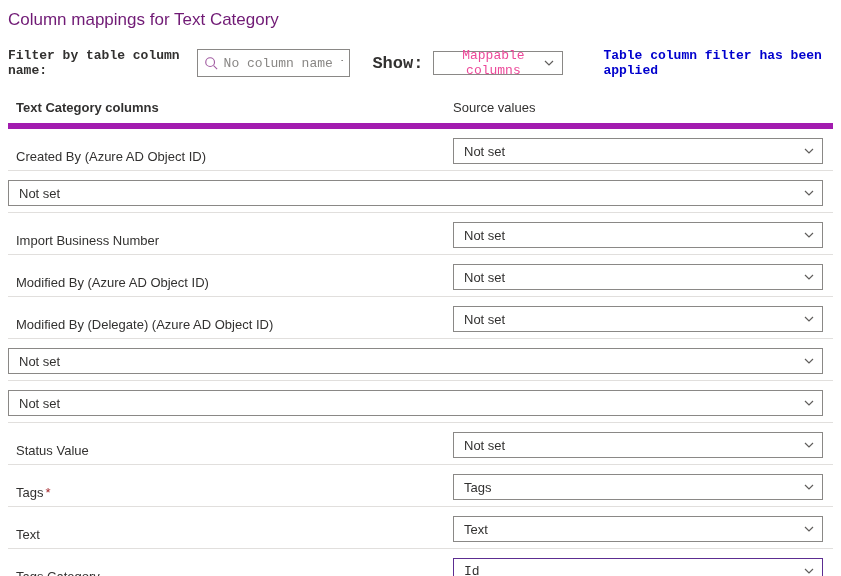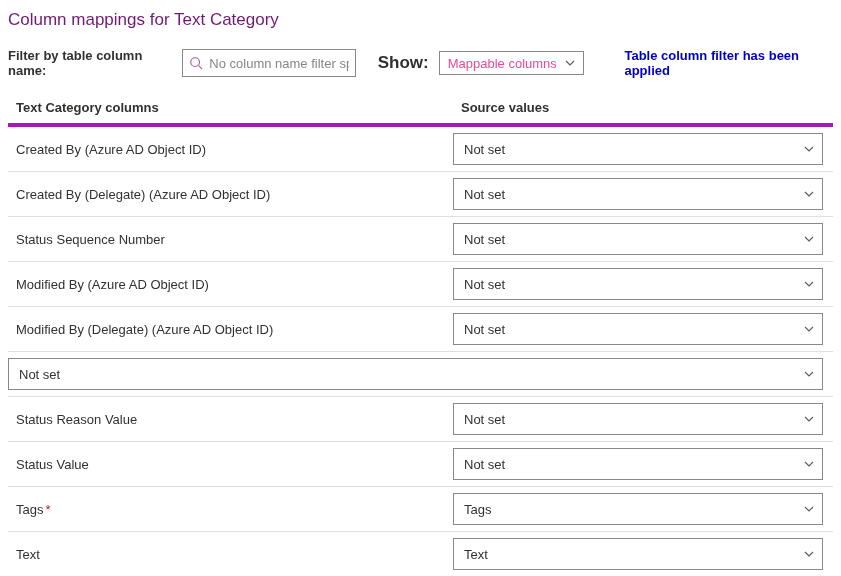--- a/index.html
+++ b/index.html
@@ -16,20 +16,21 @@
     font-size: 17px;
     font-weight: 400;
     color: #701a75;
     margin: 2px 0 18px 0;
   }
   .filter-bar {
     display: flex;
     align-items: center;
     gap: 10px;
     margin-bottom: 22px;
+    font-family: Liberation Mono, monospace;
   }
   .filter-label {
     font-size: 13px;
     font-weight: 600;
     color: #323130;
   }
   .search-box {
     display: flex;
     align-items: center;
     border: 1px solid #8a8886;
@@ -71,58 +72,57 @@
   .dropdown svg, .search-box svg { flex-shrink: 0; }
   .filter-applied {
     color: #0000cd;
     font-weight: 600;
     font-size: 13px;
     margin-left: 30px;
   }
   .mapping-table { width: 100%; }
   .mapping-head {
     display: flex;
-    border-bottom: 4px solid #a21caf;
+    border-bottom: 6px solid #a21caf;
     padding: 0 0 8px 0;
   }
   .col-left {
     width: 445px;
     padding-left: 8px;
     font-weight: 600;
     font-size: 13px;
   }
   .col-right {
     flex: 1;
-    font-weight: 700;
-    font-size: 13px;
-    margin-left: 8px;
+    font-weight: 400;
+    font-size: 13px;
   }
   .mapping-row {
     display: flex;
-    align-items: center;
+    align-items: flex-end;
     border-bottom: 1px solid #e1dfdd;
     min-height: 42px;
     padding: 6px 0;
   }
   .row-label {
     width: 445px;
     padding-left: 8px;
     font-size: 13px;
     color: #323130;
   }
   .row-control {
     flex: 1;
     padding-right: 10px;
   }
   .source-dropdown {
     display: flex;
     align-items: center;
     justify-content: space-between;
     border: 1px solid #8a8886;
-    height: 32px;
+    height: 26px;
     padding: 0 8px 0 10px;
     font-size: 13px;
     background: #fff;
     cursor: pointer;
   }
   .source-dropdown.highlight {
     border: 1.5px solid #5c2d91;
     font-family: Liberation Mono, monospace;
   }
   .req { color: #a4262c; margin-left: 2px; }
@@ -163,32 +163,31 @@
         <div class="row-control">
           <div class="source-dropdown">
             <span>Not set</span>
             <svg class="chev" width="10" height="10" viewBox="0 0 10 10">
               <path d="M1 3 L5 7 L9 3" fill="none" stroke="#605e5c" stroke-width="1.2"></path>
             </svg>
           </div>
         </div>
       </div>
       <div class="mapping-row">
-        <div class="row-label">Created By (Delegate) (Azure AD Object ID)</div>
-        <div class="row-control">
-          <div class="source-dropdown">
-            <span>Not set</span>
-            <svg class="chev" width="10" height="10" viewBox="0 0 10 10">
-              <path d="M1 3 L5 7 L9 3" fill="none" stroke="#605e5c" stroke-width="1.2"></path>
-            </svg>
-          </div>
-        </div>
-      </div>
-      <div class="mapping-row">
-        <div class="row-label">Status Sequence Number</div>
+        <div class="row-control">
+          <div class="source-dropdown">
+            <span>Not set</span>
+            <svg class="chev" width="10" height="10" viewBox="0 0 10 10">
+              <path d="M1 3 L5 7 L9 3" fill="none" stroke="#605e5c" stroke-width="1.2"></path>
+            </svg>
+          </div>
+        </div>
+      </div>
+      <div class="mapping-row">
+        <div class="row-label">Import Business Number</div>
         <div class="row-control">
           <div class="source-dropdown">
             <span>Not set</span>
             <svg class="chev" width="10" height="10" viewBox="0 0 10 10">
               <path d="M1 3 L5 7 L9 3" fill="none" stroke="#605e5c" stroke-width="1.2"></path>
             </svg>
           </div>
         </div>
       </div>
       <div class="mapping-row">
@@ -217,21 +216,20 @@
         <div class="row-control">
           <div class="source-dropdown">
             <span>Not set</span>
             <svg class="chev" width="10" height="10" viewBox="0 0 10 10">
               <path d="M1 3 L5 7 L9 3" fill="none" stroke="#605e5c" stroke-width="1.2"></path>
             </svg>
           </div>
         </div>
       </div>
       <div class="mapping-row">
-        <div class="row-label">Status Reason Value</div>
         <div class="row-control">
           <div class="source-dropdown">
             <span>Not set</span>
             <svg class="chev" width="10" height="10" viewBox="0 0 10 10">
               <path d="M1 3 L5 7 L9 3" fill="none" stroke="#605e5c" stroke-width="1.2"></path>
             </svg>
           </div>
         </div>
       </div>
       <div class="mapping-row">

